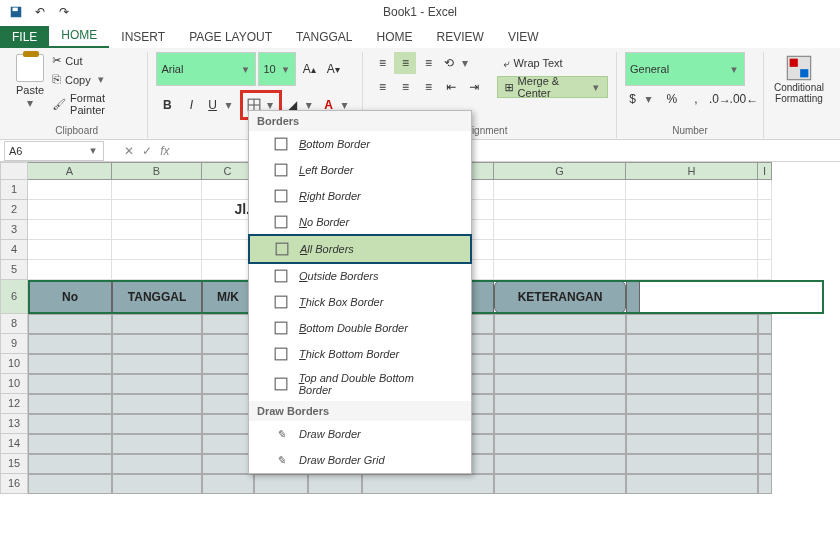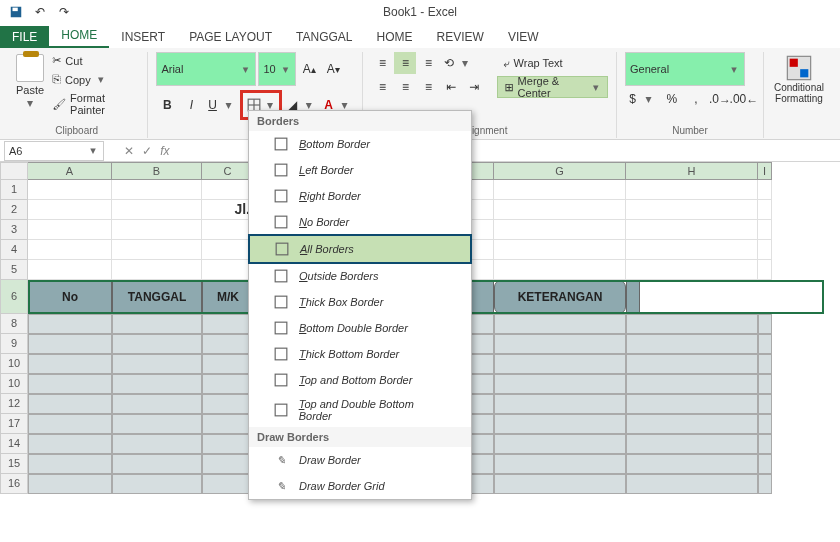--- a/index.html
+++ b/index.html
@@ -396,21 +396,21 @@
         <div class="cell" style="width: 90px; background: rgb(214, 222, 224); border: 1px solid rgb(170, 170, 170);"></div>
         <div class="cell" style="width: 52px; background: rgb(214, 222, 224); border: 1px solid rgb(170, 170, 170);"></div>
         <div class="cell" style="width: 54px; background: rgb(214, 222, 224); border: 1px solid rgb(170, 170, 170);"></div>
         <div class="cell" style="width: 54px; background: rgb(214, 222, 224); border: 1px solid rgb(170, 170, 170);"></div>
         <div class="cell" style="width: 132px; background: rgb(214, 222, 224); border: 1px solid rgb(170, 170, 170);"></div>
         <div class="cell" style="width: 132px; background: rgb(214, 222, 224); border: 1px solid rgb(170, 170, 170);"></div>
         <div class="cell" style="width: 132px; background: rgb(214, 222, 224); border: 1px solid rgb(170, 170, 170);"></div>
         <div class="cell" style="width: 14px; background: rgb(214, 222, 224); border: 1px solid rgb(170, 170, 170);"></div>
       </div>
       <div class="row">
-        <div class="rh">17</div>
+        <div class="rh">13</div>
         <div class="cell" style="width: 84px; background: rgb(214, 222, 224); border: 1px solid rgb(170, 170, 170);"></div>
         <div class="cell" style="width: 90px; background: rgb(214, 222, 224); border: 1px solid rgb(170, 170, 170);"></div>
         <div class="cell" style="width: 52px; background: rgb(214, 222, 224); border: 1px solid rgb(170, 170, 170);"></div>
         <div class="cell" style="width: 54px; background: rgb(214, 222, 224); border: 1px solid rgb(170, 170, 170);"></div>
         <div class="cell" style="width: 54px; background: rgb(214, 222, 224); border: 1px solid rgb(170, 170, 170);"></div>
         <div class="cell" style="width: 132px; background: rgb(214, 222, 224); border: 1px solid rgb(170, 170, 170);"></div>
         <div class="cell" style="width: 132px; background: rgb(214, 222, 224); border: 1px solid rgb(170, 170, 170);"></div>
         <div class="cell" style="width: 132px; background: rgb(214, 222, 224); border: 1px solid rgb(170, 170, 170);"></div>
         <div class="cell" style="width: 14px; background: rgb(214, 222, 224); border: 1px solid rgb(170, 170, 170);"></div>
       </div>
@@ -530,28 +530,20 @@
           </svg>
         </span>
         <span><u>T</u>hick Bottom Border</span>
       </div>
       <div class="dd-item">
         <span class="dd-icon">
           <svg class="bicon" viewBox="0 0 12 12">
             <rect x="1" y="1" width="10" height="10"></rect>
           </svg>
         </span>
-        <span><u>T</u>op and Bottom Border</span>
-      </div>
-      <div class="dd-item">
-        <span class="dd-icon">
-          <svg class="bicon" viewBox="0 0 12 12">
-            <rect x="1" y="1" width="10" height="10"></rect>
-          </svg>
-        </span>
         <span><u>T</u>op and Double Bottom Border</span>
       </div>
     </div>
   <div class="dd-header">Draw Borders</div>
   <div id="dd-items2">
       <div class="dd-item">
         <span class="dd-icon">✎</span>
         <span>Draw Border</span>
       </div>
       <div class="dd-item">

